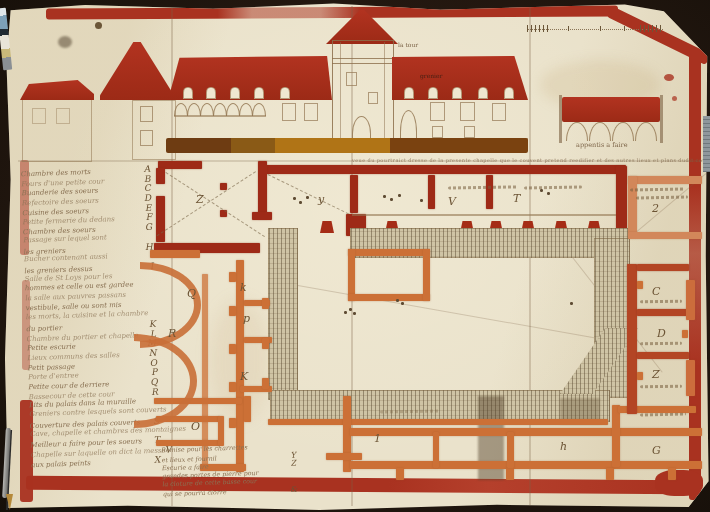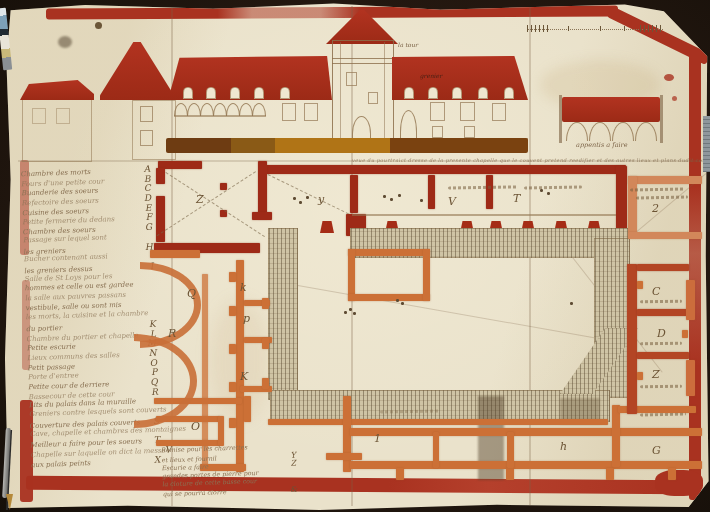--- a/index.html
+++ b/index.html
@@ -28,21 +28,21 @@
   .outline{position:absolute;border:1.2px solid rgba(148,120,84,.75);}
   .win{position:absolute;border:1px solid rgba(148,120,84,.7);}
   .roof{position:absolute;background:linear-gradient(180deg,#b23320,#9c2a16);}
   .dormer{position:absolute;width:8px;height:10px;background:#efe7d0;border:1px solid rgba(140,100,60,.6);border-radius:45% 45% 0 0;}
   .buttress{position:absolute;width:14px;height:12px;background:#a52c16;clip-path:polygon(18% 0,82% 0,100% 100%,0 100%);}
   .arch{position:absolute;border:1.2px solid rgba(148,120,84,.85);border-bottom:none;border-radius:50% 50% 0 0/100% 100% 0 0;}
   .dot{position:absolute;width:2.5px;height:2.5px;border-radius:50%;background:#5f4c34;}
   .dash{position:absolute;height:0;border-top:1.2px dashed rgba(120,100,70,.6);transform-origin:0 0;}
   .crease{position:absolute;background:rgba(122,98,68,.26);}
   .scribble{position:absolute;height:3px;background:repeating-linear-gradient(90deg,rgba(118,93,60,.55) 0 3px,transparent 3px 5px);border-radius:2px;transform:rotate(-1deg);}
-  .ink{color:#7c6448;font-family:"DejaVu Serif",serif;font-style:italic;position:absolute;white-space:nowrap;}
+  .ink{color:#7c6448;font-family:"DejaVu Serif",serif;position:absolute;white-space:nowrap;}
   .room-letter{position:absolute;font:italic 11px "DejaVu Serif",serif;color:#6b5334;}
   #legend{position:absolute;left:26px;top:166px;width:130px;transform:rotate(-2deg);}
   .legend-row{display:flex;justify-content:space-between;align-items:baseline;height:9.7px;}
   .legend-row:nth-child(even) .legend-text{opacity:.72;}
   .legend-text{font:italic 7px "DejaVu Serif",serif;color:#8a7254;white-space:nowrap;}
   .legend-ref{font:italic 9px "DejaVu Serif",serif;color:#6b5334;}
   #bottom-notes{position:absolute;left:162px;top:444px;width:135px;transform:rotate(-2deg);}
   .note-row{display:flex;justify-content:space-between;align-items:baseline;height:8.6px;}
   .note-text{font:italic 6.3px "DejaVu Serif",serif;color:#8a7254;white-space:nowrap;}
   .note-ref{font:italic 8px "DejaVu Serif",serif;color:#6b5334;}

